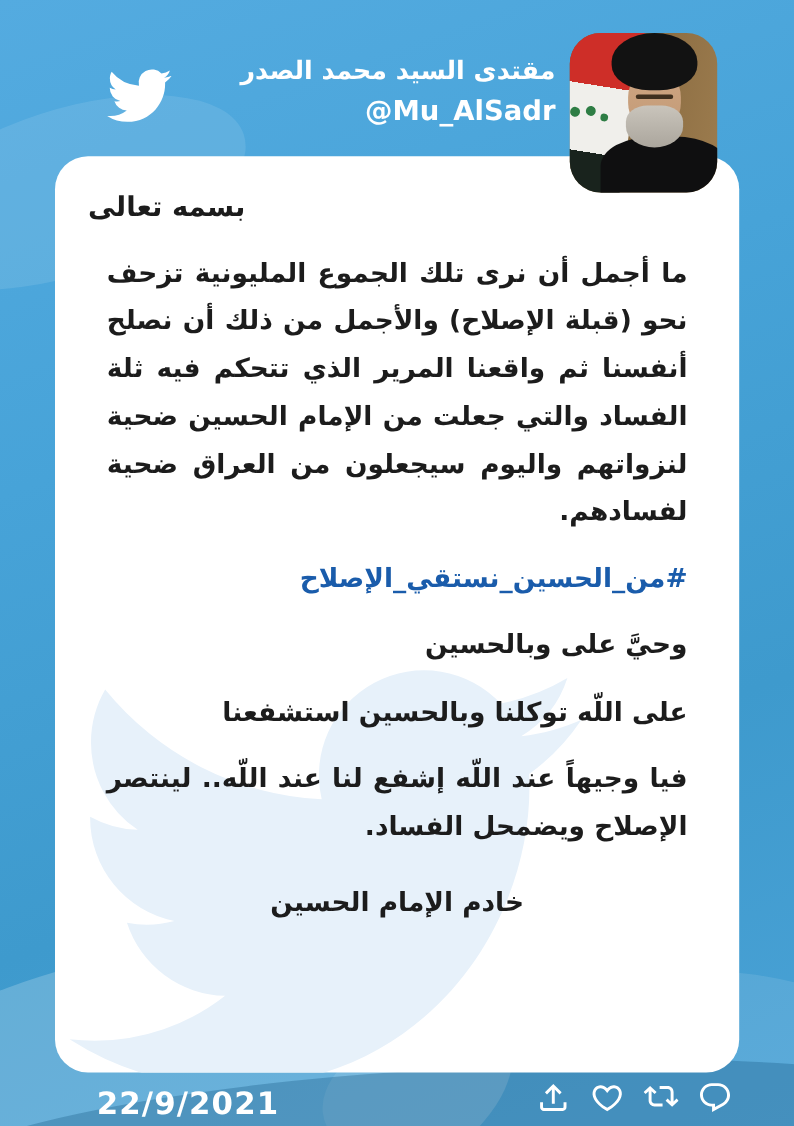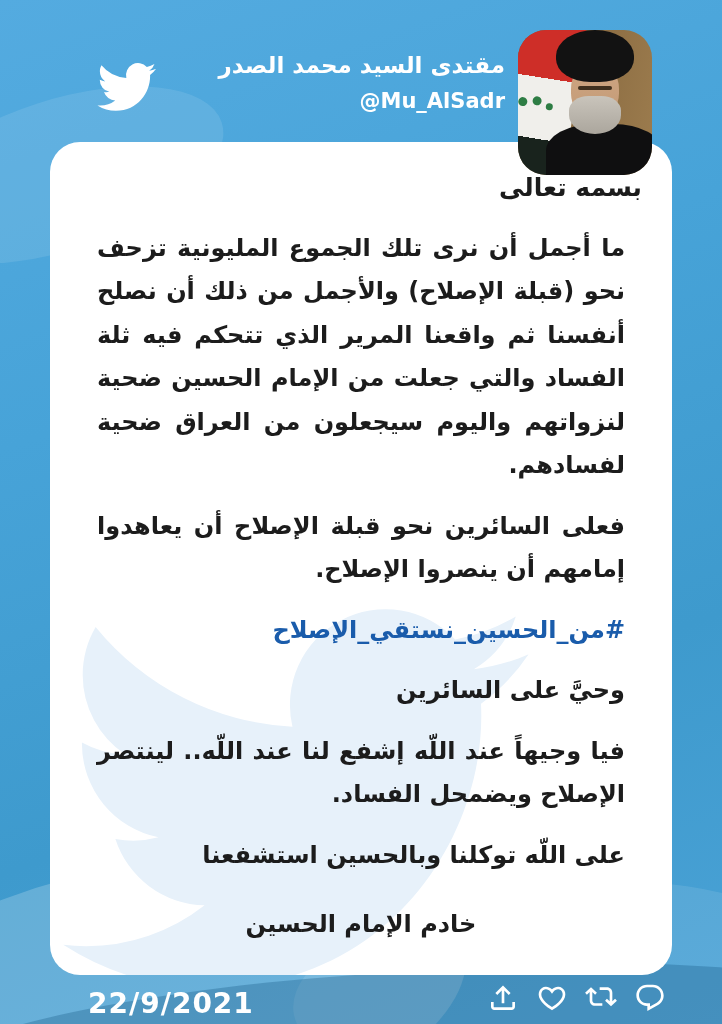--- a/index.html
+++ b/index.html
@@ -14,21 +14,21 @@
                  border-radius:50%;transform:rotate(-10deg);}
   .wave-bottom-light2{width:520px;height:200px;right:-90px;bottom:-60px;background:rgba(255,255,255,0.10);
                  border-radius:50%;transform:rotate(-6deg);}
   .wave-bottom-dark{width:980px;height:170px;left:-90px;bottom:-118px;background:rgba(10,74,118,0.28);
                  border-radius:46%;transform:rotate(-4deg);}
   
   .header{position:absolute;left:0;top:0;width:100%;height:142px;z-index:5;border-radius:27px;}
   .tw-logo{position:absolute;left:88px;top:56px;width:76px;height:62px;}
   .profile-text{position:absolute;right:217px;top:48px;text-align:right;color:#FFFFFF;direction:rtl;}
   .display-name{font-size:23px;font-weight:bold;line-height:34px;white-space:nowrap;}
-  .handle{font-size:21px;font-weight:bold;line-height:38px;direction:ltr;}
+  .handle{font-size:25px;font-weight:bold;line-height:38px;direction:ltr;}
   .avatar{position:absolute;right:70px;top:30px;width:134px;height:145px;border-radius:28px;overflow:hidden;
           background:linear-gradient(100deg,#6e5533 0%,#8a6b41 45%,#9c7c4e 100%);z-index:6;}
   .av-flag{position:absolute;left:-10px;top:-10px;width:66px;height:170px;transform:rotate(9deg);
            background:linear-gradient(180deg,#ce2e28 0%,#ce2e28 34%,#f0efeb 34%,#f0efeb 70%,#19231d 70%,#19231d 100%);z-index:1;}
   .av-script{position:absolute;left:10px;top:80px;width:9px;height:9px;background:#2e7d44;border-radius:50%;
            box-shadow:14px -3px 0 0 #2e7d44,27px 1px 0 -1px #2e7d44;}
   .av-robe{position:absolute;left:28px;top:94px;width:116px;height:64px;background:#0f0f10;
            border-radius:42% 42% 0 0;z-index:2;}
   .av-face{position:absolute;left:53px;top:32px;width:48px;height:58px;background:linear-gradient(180deg,#cfa683 0%,#c29a76 100%);
            border-radius:46%;z-index:3;}
@@ -37,21 +37,21 @@
            border-radius:50% 50% 44% 44%;z-index:4;}
   .av-beard{position:absolute;left:51px;top:66px;width:52px;height:38px;background:linear-gradient(180deg,#c9c4bb 0%,#aba69d 100%);
            border-radius:38% 38% 50% 50%;z-index:5;}
   
   .card{position:absolute;left:50px;top:142px;width:622px;height:833px;background:#FFFFFF;border-radius:30px;
         overflow:hidden;z-index:3;}
   .watermark{position:absolute;left:-60px;bottom:-70px;width:600px;height:492px;z-index:0;}
   .content{position:relative;z-index:1;padding:24px 30px 0;direction:rtl;color:#1C1C1C;
            font-size:24px;line-height:43.5px;font-weight:bold;}
   .content p{margin:17px;text-align:justify;}
-  .content .heading{margin:0;font-size:25px;text-align:right;}
+  .content .heading{margin:0;font-size:25px;text-align:left;}
   .hashtag{color:#1A5CAB;text-align:center;cursor:pointer;}
   .signature{margin-top:24px;text-align:center;line-height:46px;}
   .signature div{text-align:center;}
   
   .footer{position:absolute;left:0;bottom:0;width:100%;height:39px;z-index:5;}
   .date{position:absolute;left:88px;bottom:4px;color:#FFFFFF;font-size:28px;font-weight:bold;letter-spacing:1px;}
   .actions{position:absolute;right:56px;bottom:10px;display:flex;gap:17px;align-items:center;}
   .actions svg{width:32px;height:32px;display:block;cursor:pointer;}
 </style>
 </head>
@@ -84,25 +84,24 @@
     </div>
   </div>
 
   <div class="card">
     <svg class="watermark" viewBox="0 0 24 24" preserveAspectRatio="xMidYMid meet">
       <path fill="#E7F1FA" d="M23.643 4.937c-.835.37-1.732.62-2.675.733a4.67 4.67 0 0 0 2.048-2.578 9.3 9.3 0 0 1-2.958 1.13 4.66 4.66 0 0 0-7.938 4.25 13.229 13.229 0 0 1-9.602-4.868c-.4.69-.63 1.49-.63 2.342a4.66 4.66 0 0 0 2.072 3.878 4.647 4.647 0 0 1-2.11-.583v.06a4.66 4.66 0 0 0 3.737 4.568 4.692 4.692 0 0 1-2.104.08 4.661 4.661 0 0 0 4.352 3.234 9.348 9.348 0 0 1-5.786 1.995 9.5 9.5 0 0 1-1.112-.065 13.175 13.175 0 0 0 7.14 2.093c8.57 0 13.255-7.098 13.255-13.254 0-.2-.005-.402-.014-.602a9.47 9.47 0 0 0 2.323-2.41z"></path>
     </svg>
     <div class="content">
       <p class="heading">بسمه تعالى</p>
       <p>ما أجمل أن نرى تلك الجموع المليونية تزحف نحو (قبلة الإصلاح) والأجمل من ذلك أن نصلح أنفسنا ثم واقعنا المرير الذي تتحكم فيه ثلة الفساد والتي جعلت من الإمام الحسين ضحية لنزواتهم واليوم سيجعلون من العراق ضحية لفسادهم.</p>
-      <p>فعلى السائرين نحو قبلة الإصلاح أن يعاهدوا إمامهم أن ينصروا الإصلاح.</p>
       <p class="hashtag">#من_الحسين_نستقي_الإصلاح</p>
-      <p>وحيَّ على السائرين</p>
+      <p>وحيَّ على وبالحسين</p>
+      <p>على اللّه توكلنا وبالحسين استشفعنا</p>
       <p>فيا وجيهاً عند اللّه إشفع لنا عند اللّه.. لينتصر الإصلاح ويضمحل الفساد.</p>
-      <p>على اللّه توكلنا وبالحسين استشفعنا</p>
       <div class="signature">
         <div>خادم الإمام الحسين</div>
 
       </div>
     </div>
   </div>
 
   <div class="footer">
     <div class="date">22/9/2021</div>
     <div class="actions">

